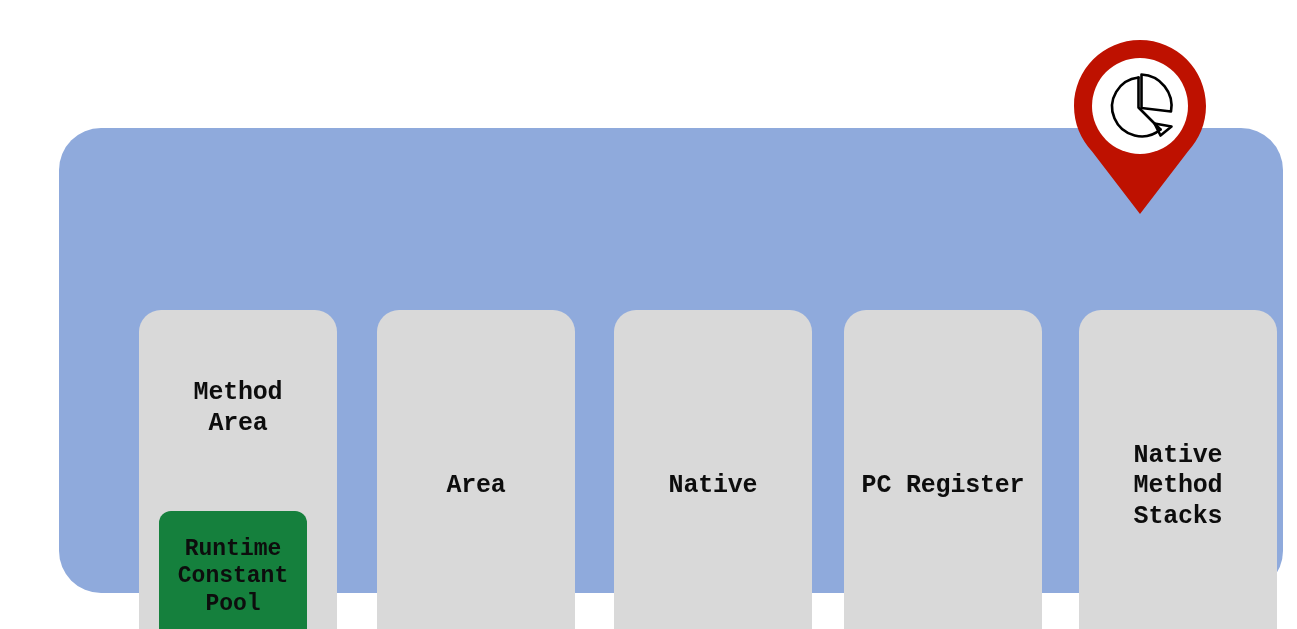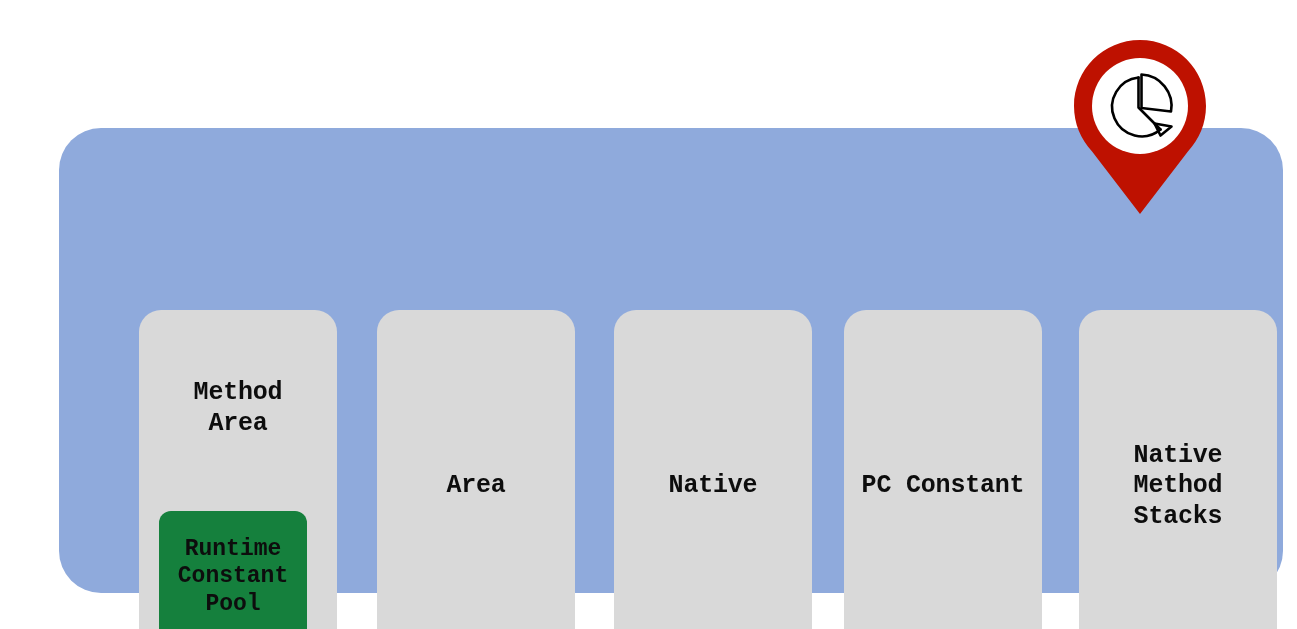--- a/index.html
+++ b/index.html
@@ -115,21 +115,21 @@
 
     <div class="memory-box" id="box-heap">
       <div class="box-label">Area</div>
     </div>
 
     <div class="memory-box" id="box-stack">
       <div class="box-label">Native</div>
     </div>
 
     <div class="memory-box" id="box-pc-register">
-      <div class="box-label">PC Constant</div>
+      <div class="box-label">PC Register</div>
     </div>
 
     <div class="memory-box" id="box-native-method">
       <div class="box-label">Native
 Method
 Stacks</div>
     </div>
 
   </div>
 

